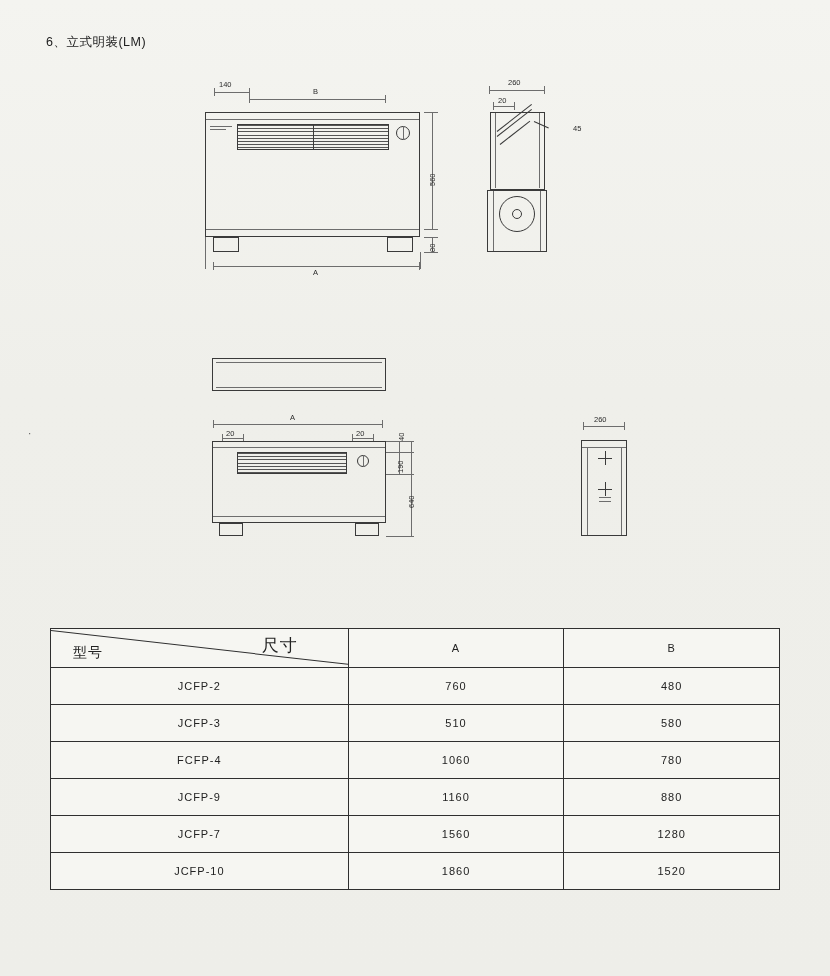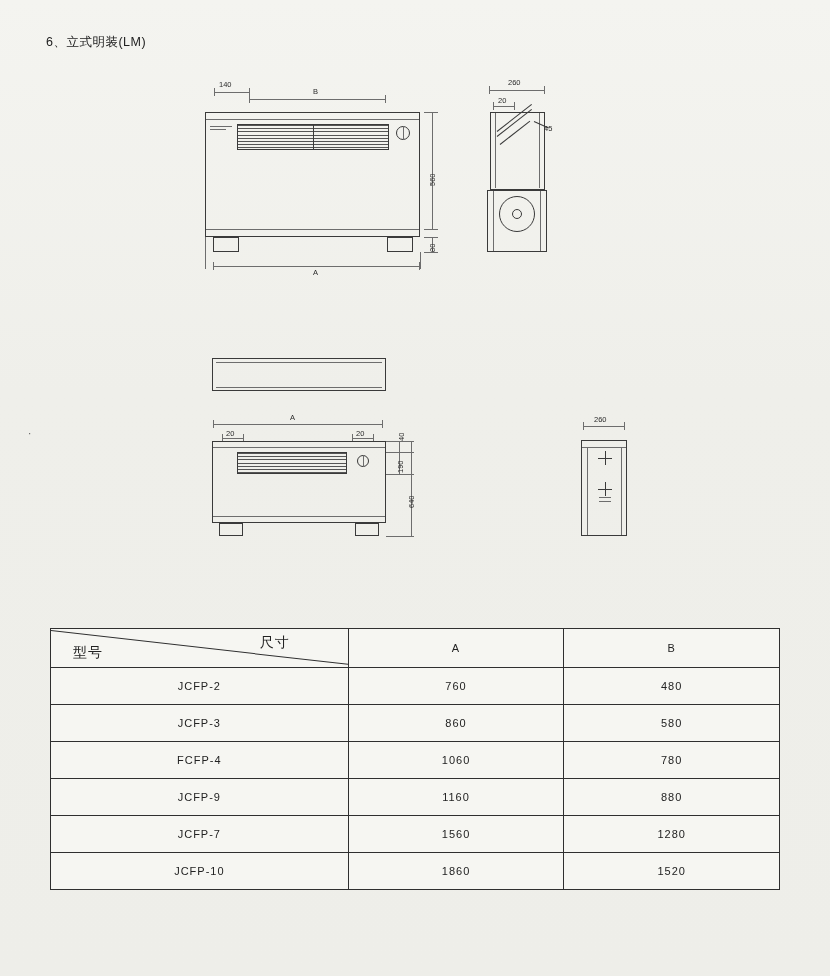--- a/index.html
+++ b/index.html
@@ -124,23 +124,23 @@
     left: 0;
     top: 0;
     width: 340px;
     height: 1px;
     background: #2f2f2f;
     transform-origin: left top;
     transform: rotate(6.5deg);
   }
   .hdr-size {
     position: absolute;
-    right: 58px;
+    right: 50px;
     top: 4px;
-    font-size: 14px;
+    font-size: 17px;
   }
   .hdr-model {
     position: absolute;
     left: 22px;
     bottom: 4px;
     font-size: 14px;
   }
   .tiny-mark {
     position: absolute;
     left: 28px;
@@ -224,21 +224,21 @@
     <div class="ln h" style="left:490px; top:189px; width:55px;"></div>
 
     <div class="ln v thin" style="left:495px; top:113px; height:75px;"></div>
     <div class="ln v thin" style="left:539px; top:113px; height:75px;"></div>
 
     <div class="diag" style="left:497px; top:131px; width:44px; transform: rotate(-38deg);"></div>
     <div class="diag" style="left:497px; top:136px; width:44px; transform: rotate(-38deg);"></div>
     <div class="diag" style="left:500px; top:144px; width:38px; transform: rotate(-38deg);"></div>
 
     <div class="diag thin" style="left:534px; top:121px; width:16px; transform: rotate(24deg);"></div>
-    <div class="dim" style="left:544px; top:124px;">45</div>
+    <div class="dim" style="left:573px; top:124px;">45</div>
 
     <div class="circ" style="left:499px; top:196px; width:36px; height:36px;"></div>
     <div class="circ" style="left:512px; top:209px; width:10px; height:10px;"></div>
 
     <div class="ln v" style="left:487px; top:190px; height:62px;"></div>
     <div class="ln v" style="left:546px; top:190px; height:62px;"></div>
     <div class="ln h" style="left:487px; top:251px; width:60px;"></div>
     <div class="ln h" style="left:487px; top:190px; width:60px;"></div>
     <div class="ln v thin" style="left:493px; top:191px; height:60px;"></div>
     <div class="ln v thin" style="left:540px; top:191px; height:60px;"></div>
@@ -330,21 +330,21 @@
         <td class="col-b">B</td>
       </tr>
 
       <tr>
         <td>JCFP-2</td>
         <td>760</td>
         <td>480</td>
       </tr>
       <tr>
         <td>JCFP-3</td>
-        <td>860</td>
+        <td>510</td>
         <td>580</td>
       </tr>
       <tr>
         <td>FCFP-4</td>
         <td>1060</td>
         <td>780</td>
       </tr>
       <tr>
         <td>JCFP-9</td>
         <td>1160</td>

